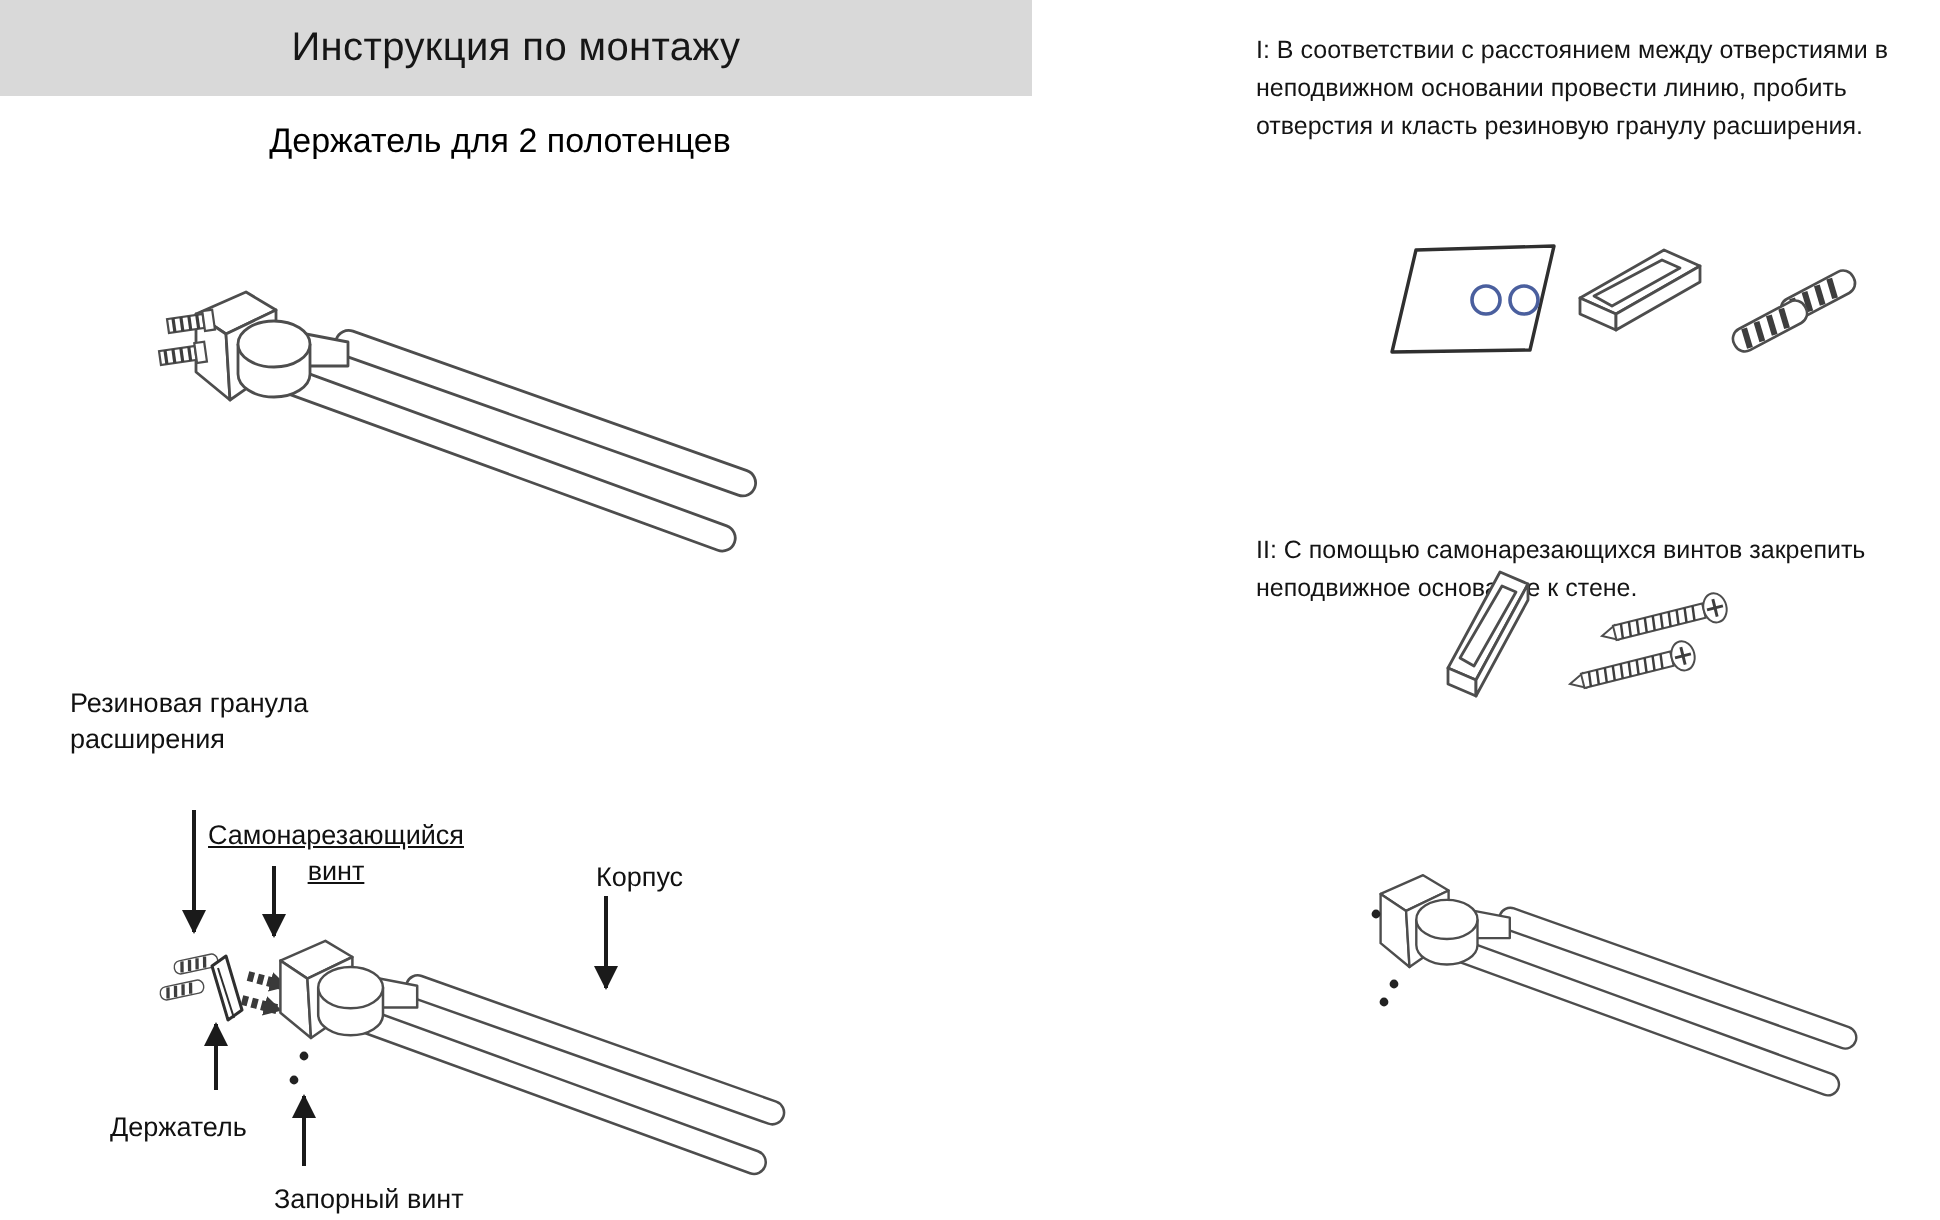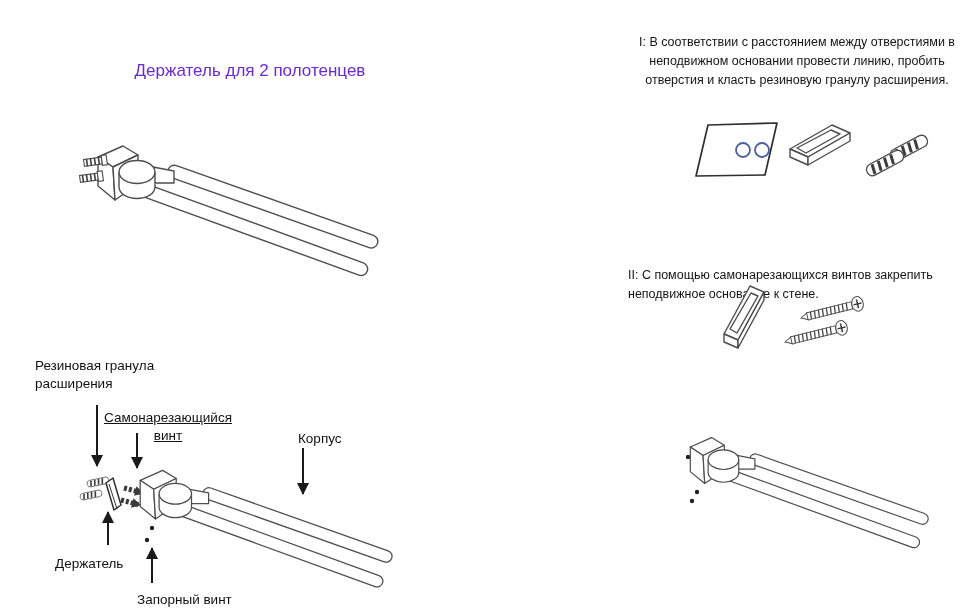--- a/index.html
+++ b/index.html
@@ -7,26 +7,26 @@
     position:relative;width:970px;height:610px;background:#ffffff;overflow:hidden;
     font-family:"Liberation Sans", sans-serif;color:#1f1f1f;
   }
   .header-bar{
     position:absolute;left:0;top:0;width:516px;height:48px;background:#d9d9d9;
     display:flex;align-items:center;justify-content:center;
   }
   .header-bar .title{font-size:20px;color:#161616;letter-spacing:.2px;}
   .subtitle{
     position:absolute;left:0;top:61px;width:500px;text-align:center;
-    font-size:17px;color:#6d28d9;
+    font-size:17px;color:#000000;
   }
   .callout{position:absolute;font-size:13.5px;line-height:1.35;color:#111;}
   .callout.center{text-align:center;}
   .steps-text{position:absolute;left:628px;width:338px;font-size:12.5px;line-height:1.5;color:#141414;}
-  .step-1{top:16px;text-align:center;margin-top:17px;}
+  .step-1{top:16px;}
   .step-2{top:218px;text-align:left;margin-top:48px;}
   .step-3{top:392px;text-align:left;}
   svg{position:absolute;overflow:visible;}
   .drawing line,.drawing path,.drawing rect,.drawing polygon,.drawing ellipse,.drawing circle{vector-effect:none;}
 </style>
 </head>
 <body>
 
 <div class="page">
 
@@ -105,20 +105,23 @@
 
       <g id="frame-sym" fill="#ffffff" stroke="#4d4d4d" stroke-width="1.4" stroke-linejoin="round">
         <polygon points="0,24 42,0 60,8 18,32"></polygon>
         <polygon points="0,24 18,32 18,40 0,32"></polygon>
         <polygon points="18,32 60,8 60,16 18,40"></polygon>
         <polygon points="7,23 41,5 50,9 16,28" fill="none"></polygon>
       </g>
     </defs>
   </svg>
 
+  <div class="header-bar">
+    <div class="title">Инструкция по монтажу</div>
+  </div>
   <div class="subtitle">Держатель для 2 полотенцев</div>
 
   <svg class="drawing" style="left:60px;top:130px;" width="350" height="165" viewBox="0 0 350 165">
     <use href="#holder-sym"></use>
     <g>
       <use href="#stud-sym" transform="translate(24,33) rotate(-8)"></use>
       <use href="#stud-sym" transform="translate(20,49) rotate(-8)"></use>
     </g>
   </svg>
 
@@ -143,21 +146,21 @@
   </svg>
 
   <svg class="drawing" style="left:0;top:350px;" width="520" height="260" viewBox="0 0 520 260" stroke="#1a1a1a" stroke-width="2" fill="none">
     <line x1="97" y1="55" x2="97" y2="116" marker-end="url(#ah-big)"></line>
     <line x1="137" y1="83" x2="137" y2="118" marker-end="url(#ah-big)"></line>
     <line x1="303" y1="98" x2="303" y2="144" marker-end="url(#ah-big)"></line>
     <line x1="108" y1="195" x2="108" y2="162" marker-end="url(#ah-big)"></line>
     <line x1="152" y1="233" x2="152" y2="198" marker-end="url(#ah-big)"></line>
   </svg>
 
-  <div class="callout" style="left:35px;top:357px;width:160px;">Резиновая гранула расширения</div>
+  <div class="callout" style="left:35px;top:343px;width:160px;">Резиновая гранула расширения</div>
   <div class="callout center" style="left:102px;top:409px;width:132px;text-decoration:underline;">Самонарезающийся винт</div>
   <div class="callout" style="left:298px;top:430px;">Корпус</div>
   <div class="callout" style="left:55px;top:555px;">Держатель</div>
   <div class="callout" style="left:137px;top:591px;">Запорный винт</div>
 
   <div class="steps-text step-1">I: В соответствии с расстоянием между отверстиями в неподвижном основании провести линию, пробить отверстия и класть резиновую гранулу расширения.</div>
 
   <svg class="drawing" style="left:683px;top:106px;" width="275" height="108" viewBox="0 0 275 108">
     <g>
       <polygon points="25,19 94,17 82,69 13,70" fill="#ffffff" stroke="#2f2f2f" stroke-width="1.7" stroke-linejoin="round"></polygon>

